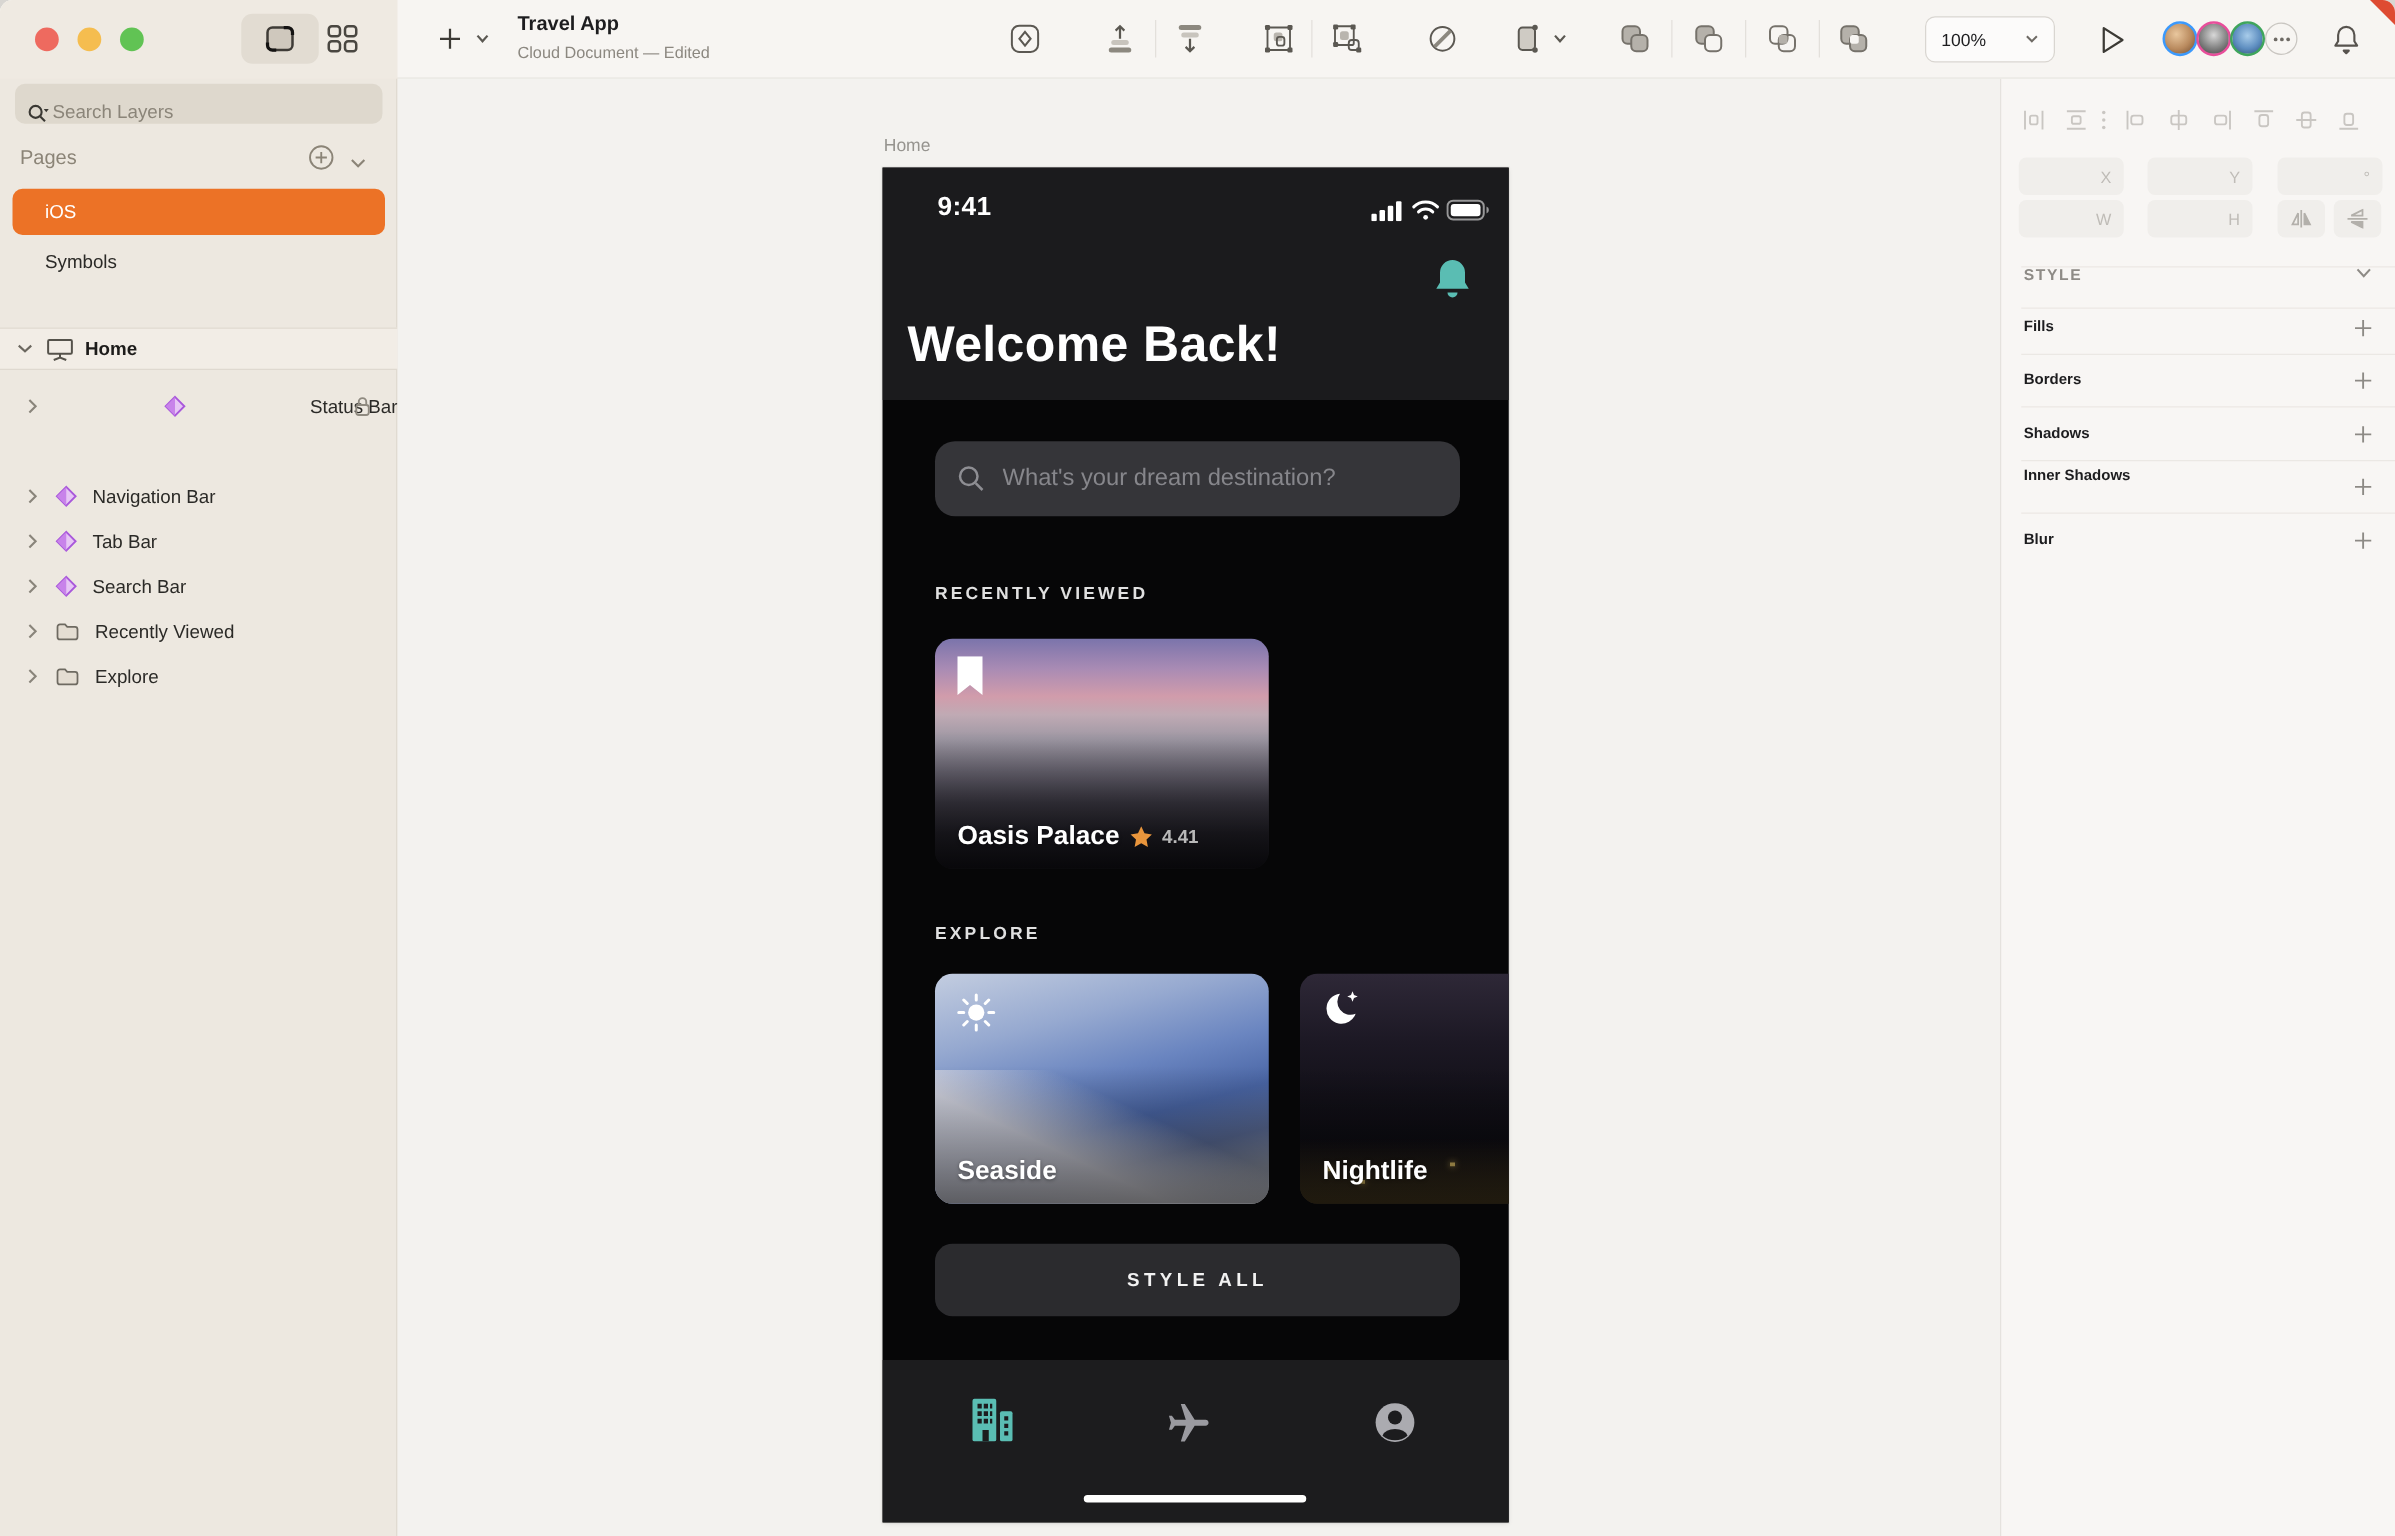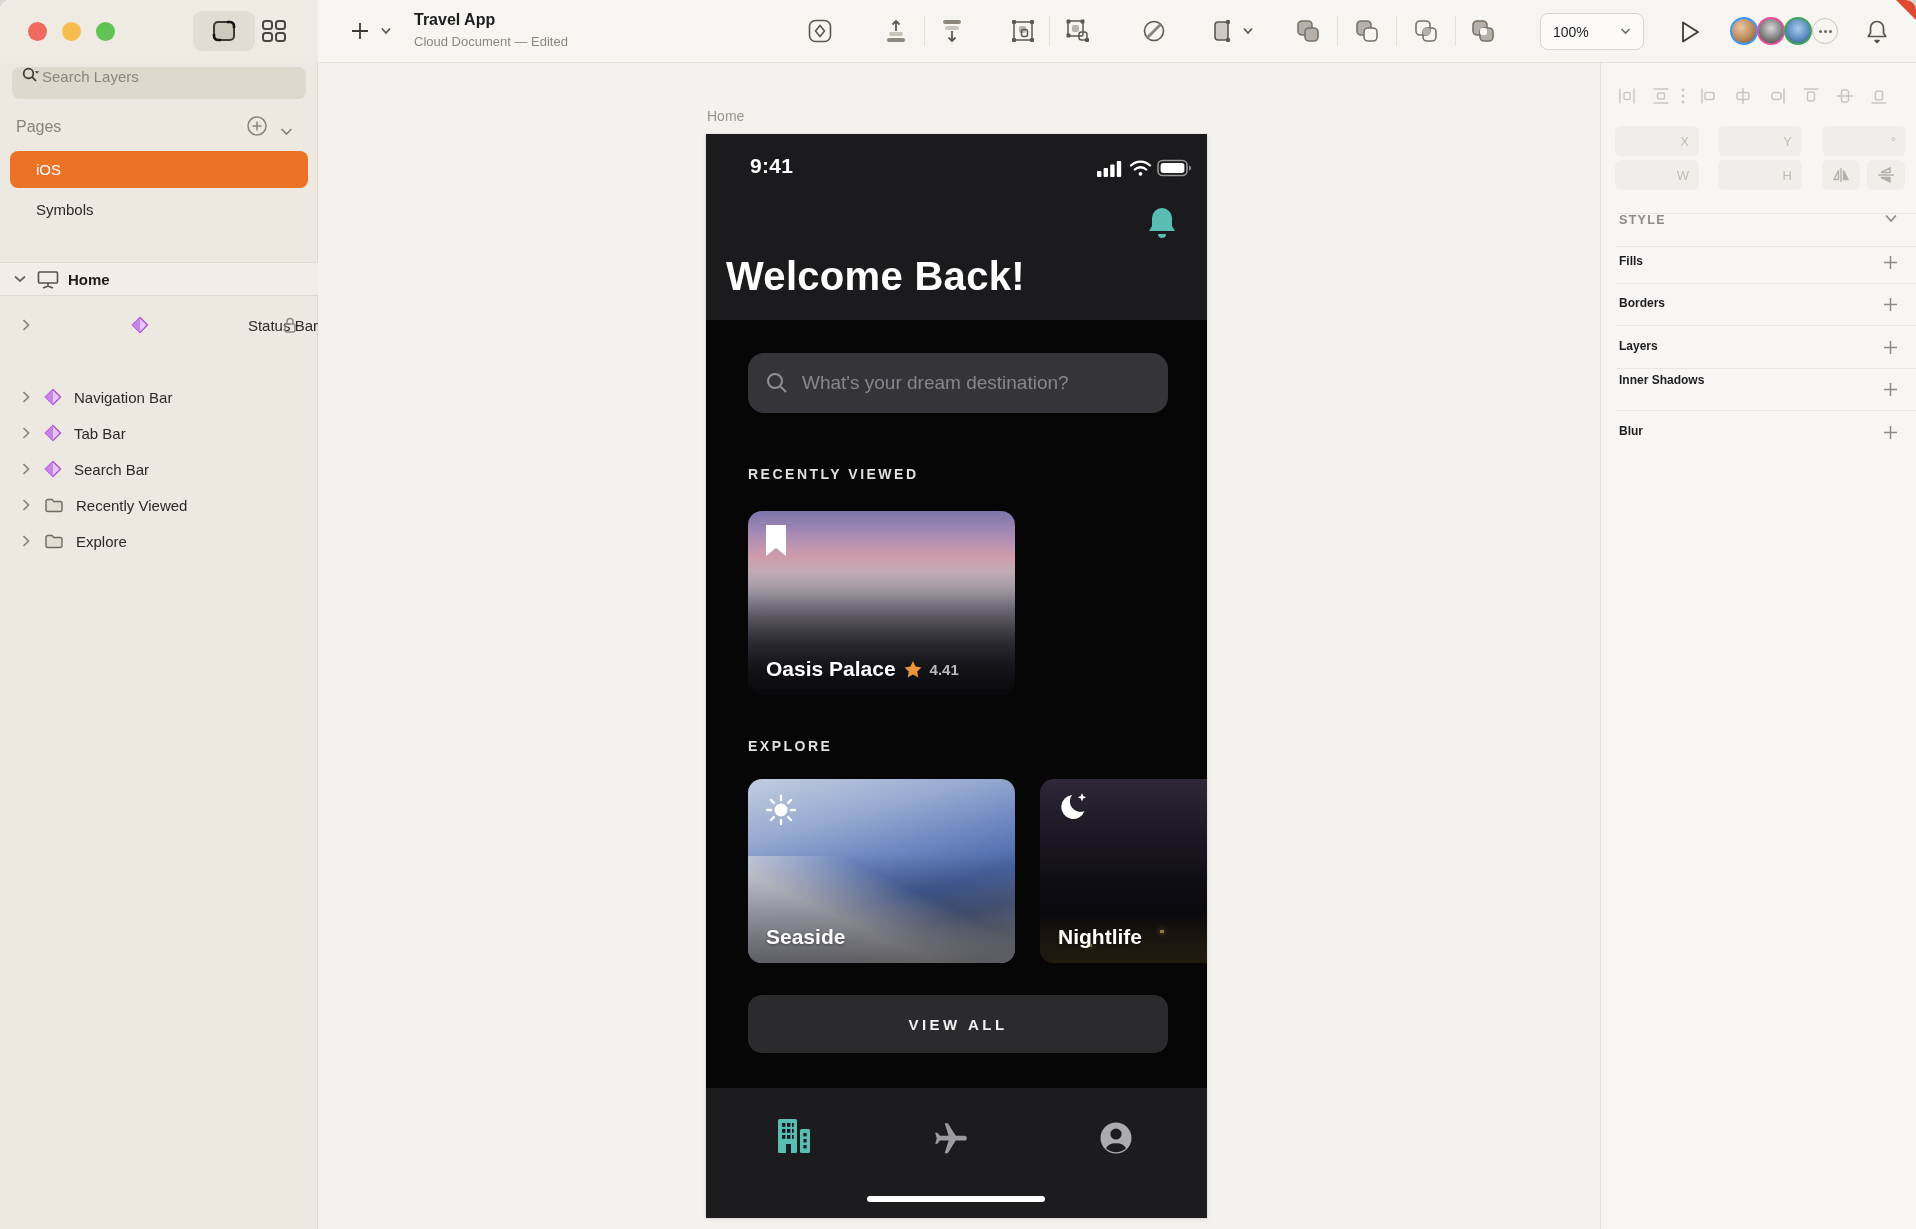--- a/index.html
+++ b/index.html
@@ -23,21 +23,21 @@
   .zoom-box span{font-size:14px;color:#1D1D1F;}
   .avatar{width:28px;height:28px;border-radius:50%;top:17px;border:2px solid;}
   .avatar-more{width:26px;height:26px;border-radius:50%;top:18px;border:1.5px solid #C9C6C1;background:#F7F5F2;
                display:flex;align-items:center;justify-content:center;gap:2px;}
   .avatar-more i{width:3px;height:3px;border-radius:50%;background:#6E6A64;}
   .corner-badge{right:0;top:0;width:0;height:0;border-top:20px solid #DE4B32;border-left:20px solid transparent;}
 
   
   .sidebar{left:0;top:63px;width:318px;height:1166px;background:#EDE8E0;border-right:1px solid #DCD6CC;}
   .search-wrap{left:12px;top:4px;width:294px;height:32px;background:#DED8CD;border-radius:8px;
-               display:flex;align-items:flex-start;padding:0 10px;}
+               display:flex;align-items:flex-end;padding:0 10px;}
   .search-wrap input{border:0;background:transparent;outline:none;font-size:15px;color:#55524B;width:220px;
                      font-family:"Liberation Sans",sans-serif;}
   .search-wrap input::placeholder{color:#8B8579;}
   .pages-header{left:16px;top:55px;font-size:16px;color:#8B8477;}
   .page-row{left:10px;width:298px;height:37px;border-radius:8px;display:flex;align-items:center;padding-left:26px;
             font-size:15px;color:#2B2A27;}
   .page-row.selected{background:#EC7226;color:#FFFFFF;}
   .section-row{left:0;top:199px;width:318px;height:34px;background:#F2EDE6;border-top:1px solid #DFD9D0;
                border-bottom:1px solid #DFD9D0;display:flex;align-items:center;}
   .section-row .label{font-size:15px;font-weight:700;color:#1D1C1A;margin-left:8px;}
@@ -449,21 +449,21 @@
         <div class="shade"></div>
         <svg class="abs" style="left:16px;top:12px;" width="36" height="36" viewBox="0 0 36 36">
           <path d="M16 4a12 12 0 1012.5 16A10.5 10.5 0 0116 4z" fill="#FFF"></path>
           <path d="M26 2l1.2 3 3 1.2-3 1.2-1.2 3-1.2-3-3-1.2 3-1.2z" fill="#FFF"></path>
         </svg>
         <div class="titlebar">
           <span class="name">Nightlife</span>
         </div>
       </div>
 
-      <div class="abs view-all">VIEW ALL</div>
+      <div class="abs view-all">STYLE ALL</div>
 
       <div class="abs tabbar"></div>
       <svg class="abs" style="left:68px;top:982px;" width="40" height="40" viewBox="0 0 40 40">
         <g fill="#5ABDB3">
           <rect x="4" y="3" width="19" height="34" rx="1.5"></rect>
           <rect x="26" y="13" width="10" height="24" rx="1.5"></rect>
         </g>
         <g fill="#1C1C1E">
           <rect x="8" y="7" width="3.4" height="3.8"></rect>
             <rect x="13" y="7" width="3.4" height="3.8"></rect>
@@ -577,21 +577,21 @@
         <path d="M7.5 1v13M1 7.5h13"></path>
       </svg>
     <div class="abs insp-divider" style="top:220px;"></div>
 
     <div class="abs style-row-label" style="left:18px;top:233px;">Borders</div>
     <svg class="abs plus-btn" style="top:234px;" width="15" height="15" viewBox="0 0 15 15" stroke="#8D8A85" stroke-width="1.5" fill="none">
         <path d="M7.5 1v13M1 7.5h13"></path>
       </svg>
     <div class="abs insp-divider" style="top:262px;"></div>
 
-    <div class="abs style-row-label" style="left:18px;top:276px;">Layers</div>
+    <div class="abs style-row-label" style="left:18px;top:276px;">Shadows</div>
     <svg class="abs plus-btn" style="top:277px;" width="15" height="15" viewBox="0 0 15 15" stroke="#8D8A85" stroke-width="1.5" fill="none">
         <path d="M7.5 1v13M1 7.5h13"></path>
       </svg>
     <div class="abs insp-divider" style="top:305px;"></div>
 
     <div class="abs style-row-label" style="left:18px;top:310px;">Inner Shadows</div>
     <svg class="abs plus-btn" style="top:319px;" width="15" height="15" viewBox="0 0 15 15" stroke="#8D8A85" stroke-width="1.5" fill="none">
         <path d="M7.5 1v13M1 7.5h13"></path>
       </svg>
     <div class="abs insp-divider" style="top:347px;"></div>

